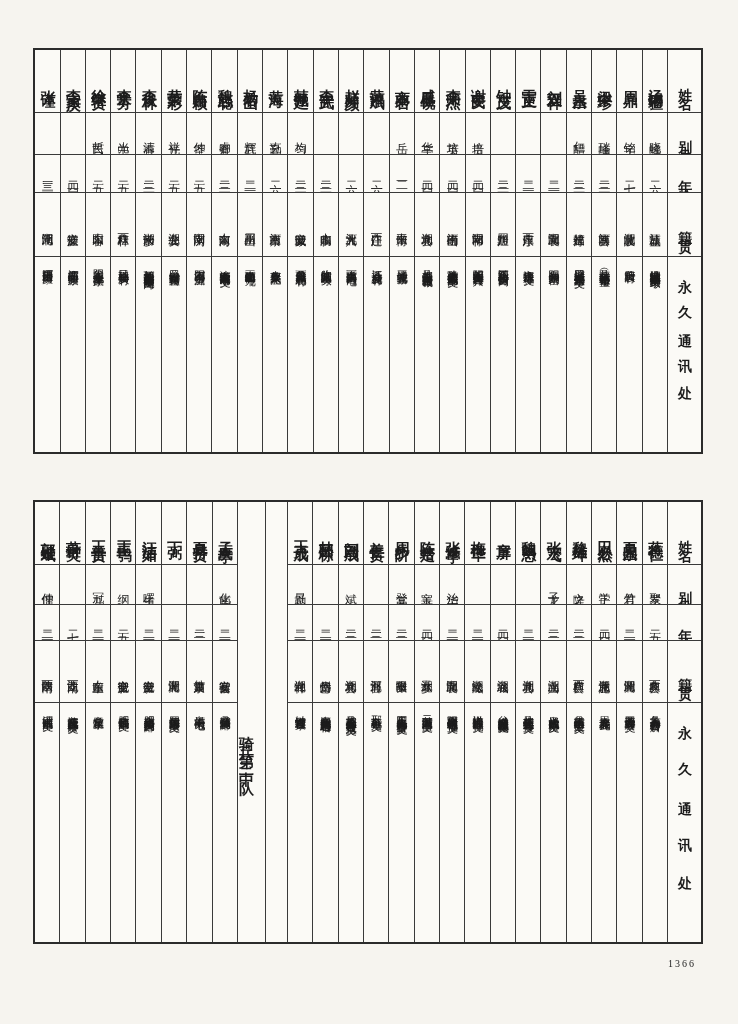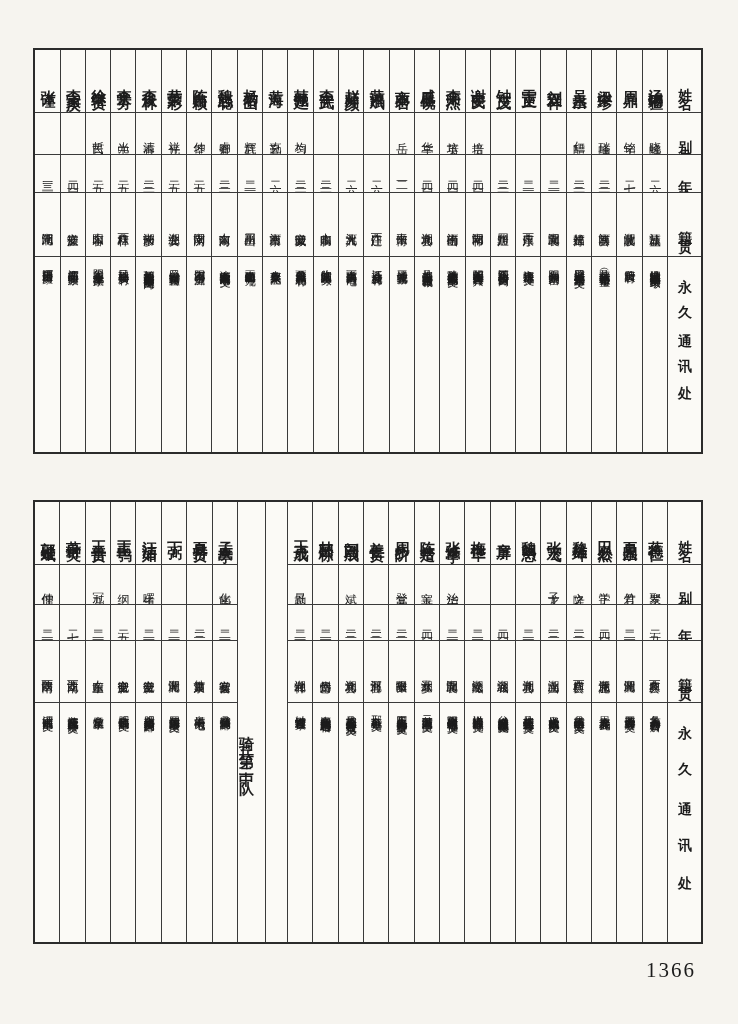--- a/index.html
+++ b/index.html
@@ -63,21 +63,21 @@
   
   .divider-blank{flex:0 0 22px;}
   .divider-text{
     flex:0 0 28px;
     display:flex;justify-content:center;align-items:flex-start;
     padding-top:58px;box-sizing:border-box;
   }
   .divider-text .vtxt{font-size:15px;font-weight:700;letter-spacing:9px;}
   .page-number{
     position:absolute;top:958px;right:42px;
-    font-size:21px;letter-spacing:2px;
+    font-size:10px;letter-spacing:2px;
     font-family:"Liberation Serif","DejaVu Serif",serif;
   }
 </style>
 </head>
 <body>
 
 <div class="page">
   <div class="roster top" id="table-top">
       <div class="col head-col">
         <div class="cell c-name h-two">

